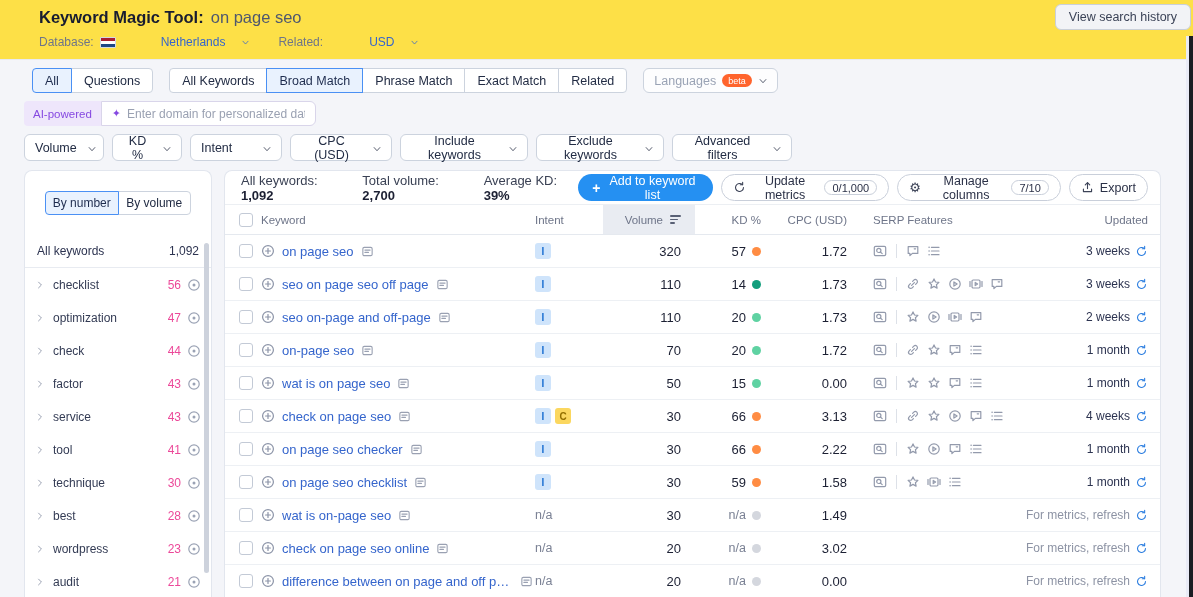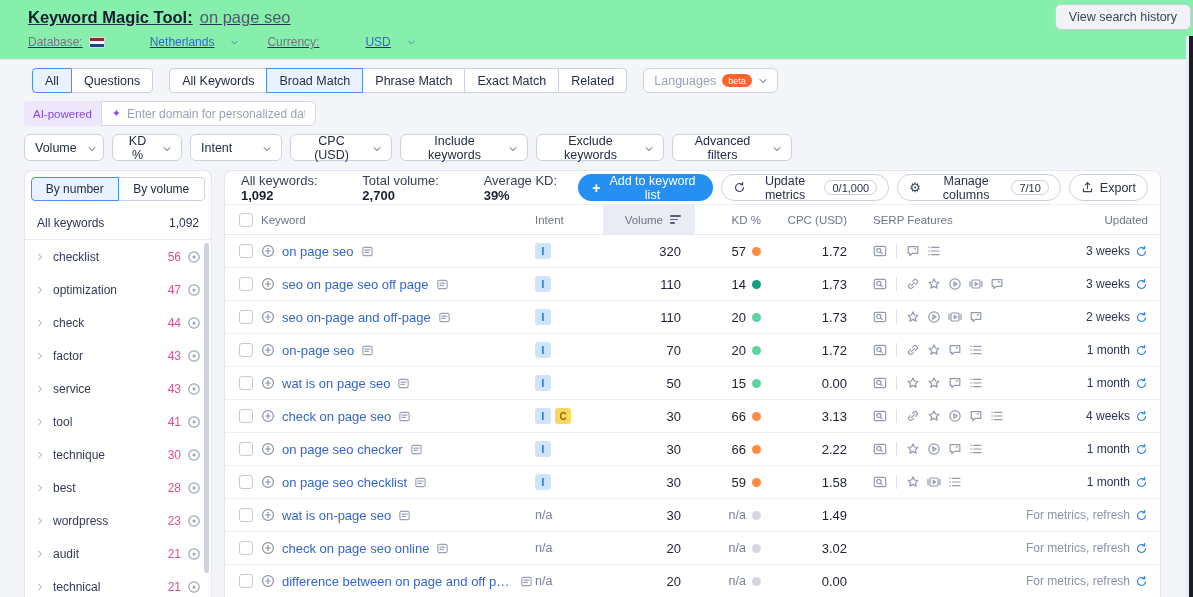--- a/index.html
+++ b/index.html
@@ -4,21 +4,21 @@
 <style>
   * { box-sizing: border-box; margin: 0; padding: 0; }
   html,body { width:1193px; height:597px; }
   body {
     font-family: "Liberation Sans", sans-serif;
     background:#f4f5f9; color:#2b3350; overflow:hidden; position:relative;
   }
   .page { width:1193px; height:597px; position:relative; overflow:hidden; }
 
   
-  .topbar { background:#86efac; padding:8px 28px 10px; border-bottom:1px solid #e8eaf0; position:relative; height:60px;text-decoration:underline; }
+  .topbar { background:#fde047; padding:8px 39px 10px; border-bottom:1px solid #e8eaf0; position:relative; height:60px; }
   .title-line { display:flex; gap:7px; align-items:baseline; }
   .title { font-size:16.5px; font-weight:bold; color:#181c30; }
   .query { font-size:16.5px; color:#4f586e; }
   .meta-line { margin-top:8px; display:flex; align-items:center; font-size:12px; }
   .meta-label { color:#6e7588; margin-right:6px; }
   .meta-label.cur { margin-left:28px; }
   .flag { width:16px; height:11px; display:inline-flex; flex-direction:column; border:1px solid #d4d9e2; border-radius:1px; overflow:hidden; margin-right:5px; }
   .flag i { flex:1; display:block; }
   .f-r { background:#a91f32; } .f-w { background:#ffffff; } .f-b { background:#1e4785; }
   .meta-link { color:#3565cc; display:inline-flex; align-items:center; gap:16px; cursor:pointer;margin-left:40px; }
@@ -56,21 +56,21 @@
   .filter-pill { height:27px; border:1px solid #ccd3de; border-radius:6px; background:#fff; display:inline-flex; align-items:center; justify-content:space-between; gap:10px; padding:0 10px; font-size:12.5px; color:#222c44; font-family:inherit; cursor:pointer; }
   .filter-pill .chev { margin-top:1px; }
   .fw-0{width:80px;} .fw-1{width:70px;} .fw-2{width:92px;} .fw-3{width:102px;} .fw-4{width:128px;} .fw-5{width:128px;} .fw-6{width:120px;}
 
   
   .main-row { margin:9px 8px 0 -16px; padding-left:0; display:flex; gap:12px; height:429px; }
   .main-row-inner { display:flex; gap:12px; width:100%; }
 
   
   .sidebar { width:188px; min-width:188px; background:#fff; border:1px solid #e2e6ee; border-bottom:none; border-radius:8px 8px 0 0; position:relative; overflow:hidden; }
-  .side-tabs { display:flex; margin:6px; }
+  .side-tabs { display:flex; margin:20px; }
   .side-tabs .seg-btn { flex:1; padding:0; height:24px; font-size:12px; }
   .side-all { display:flex; justify-content:space-between; align-items:center; padding:9px 12px; border-bottom:1px solid #e8ebf1; font-size:12px; color:#2c3350; cursor:pointer; }
   .side-all-count { color:#2c3350; }
   .side-item { display:flex; align-items:center; height:33px; padding:0 10px 0 10px; font-size:12px; color:#333b54; cursor:pointer; }
   .side-item .chev-r { width:10px; height:10px; margin-right:8px; display:inline-flex; }
   .side-item .g-label { flex:1; }
   .side-item .g-count { margin-right:6px; color:#ec4899; }
   .eye { width:14px; height:14px; display:inline-flex; color:#9aa2b4; }
   .side-scrollthumb { position:absolute; right:2px; top:72px; width:5px; height:330px; background:#cdd2dc; border-radius:3px; }
 
@@ -141,21 +141,21 @@
           <i class="f-b"></i>
         </span>
       <span class="meta-link">
         <span>Netherlands</span>
         <span class="chev">
             <svg width="9" height="9" viewBox="0 0 14 14" fill="none" stroke="#3565cc" stroke-width="1.2" stroke-linecap="round" stroke-linejoin="round">
               <polyline points="3 5 7 9.4 11 5"></polyline>
             </svg>
           </span>
       </span>
-      <span class="meta-label cur">Currency:</span>
+      <span class="meta-label cur">Related:</span>
       <span class="meta-link">
         <span>USD</span>
         <span class="chev">
             <svg width="9" height="9" viewBox="0 0 14 14" fill="none" stroke="#3565cc" stroke-width="1.2" stroke-linecap="round" stroke-linejoin="round">
               <polyline points="3 5 7 9.4 11 5"></polyline>
             </svg>
           </span>
       </span>
     </div>
   </div>

